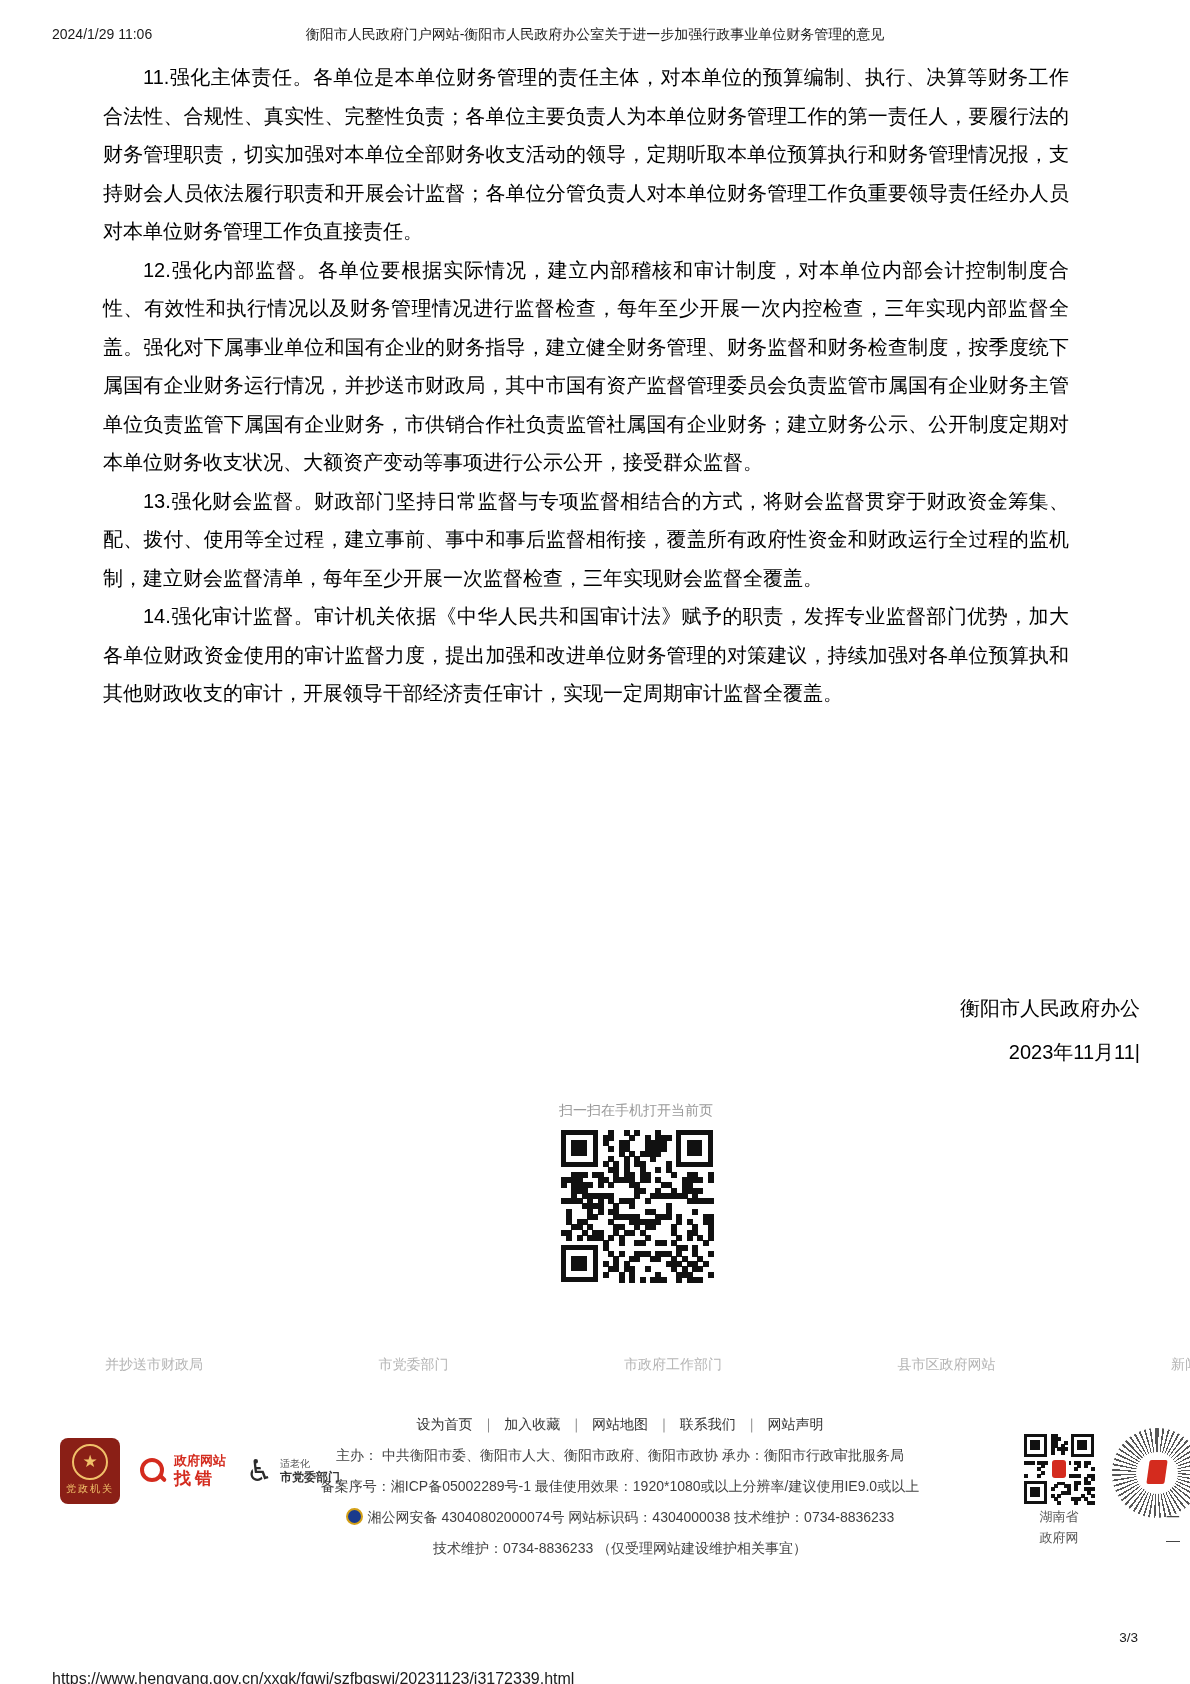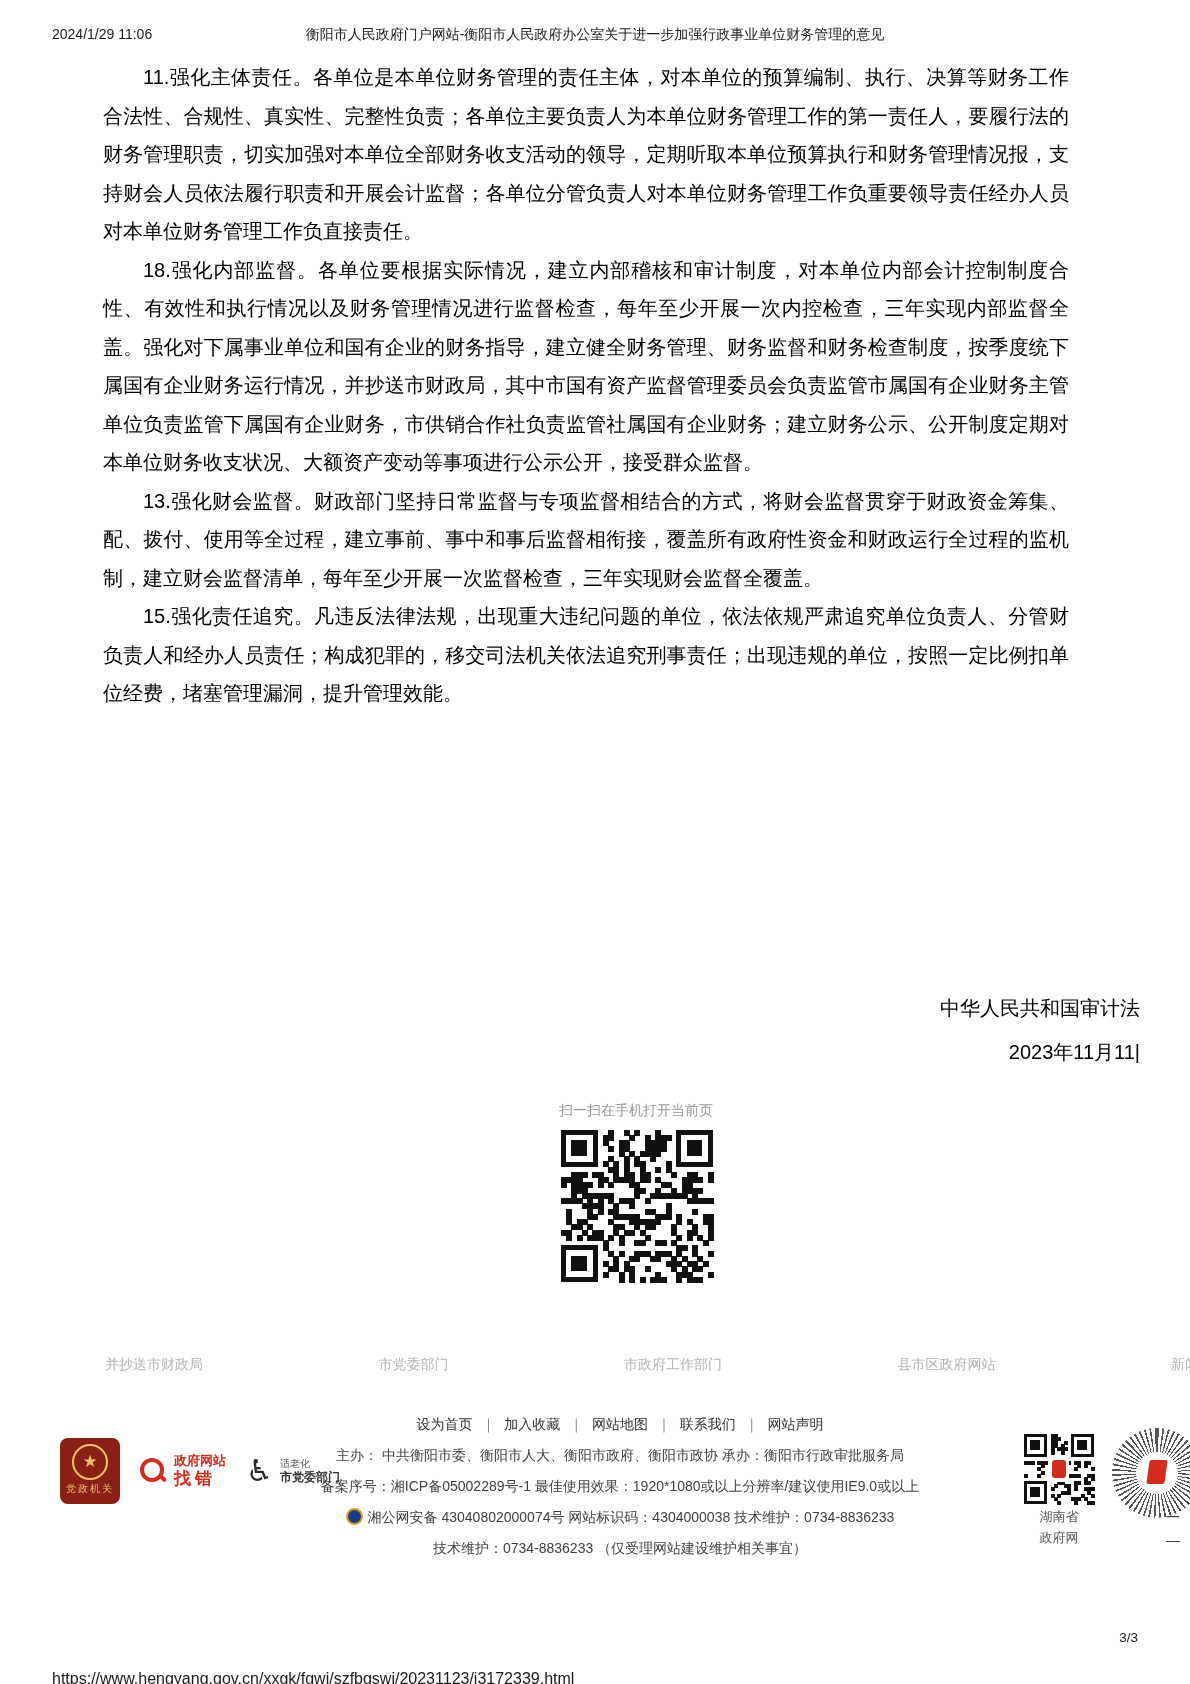--- a/index.html
+++ b/index.html
@@ -83,27 +83,27 @@
 
 <div class="page">
 
   <div class="print-header">
     <span class="ts">2024/1/29 11:06</span>
     <div class="title">衡阳市人民政府门户网站-衡阳市人民政府办公室关于进一步加强行政事业单位财务管理的意见</div>
   </div>
 
   <div class="doc-body">
     <p>11.强化主体责任。各单位是本单位财务管理的责任主体，对本单位的预算编制、执行、决算等财务工作合法性、合规性、真实性、完整性负责；各单位主要负责人为本单位财务管理工作的第一责任人，要履行法的财务管理职责，切实加强对本单位全部财务收支活动的领导，定期听取本单位预算执行和财务管理情况报，支持财会人员依法履行职责和开展会计监督；各单位分管负责人对本单位财务管理工作负重要领导责任经办人员对本单位财务管理工作负直接责任。</p>
-    <p>18.强化内部监督。各单位要根据实际情况，建立内部稽核和审计制度，对本单位内部会计控制制度合性、有效性和执行情况以及财务管理情况进行监督检查，每年至少开展一次内控检查，三年实现内部监督全盖。强化对下属事业单位和国有企业的财务指导，建立健全财务管理、财务监督和财务检查制度，按季度统下属国有企业财务运行情况，并抄送市财政局，其中市国有资产监督管理委员会负责监管市属国有企业财务主管单位负责监管下属国有企业财务，市供销合作社负责监管社属国有企业财务；建立财务公示、公开制度定期对本单位财务收支状况、大额资产变动等事项进行公示公开，接受群众监督。</p>
+    <p>12.强化内部监督。各单位要根据实际情况，建立内部稽核和审计制度，对本单位内部会计控制制度合性、有效性和执行情况以及财务管理情况进行监督检查，每年至少开展一次内控检查，三年实现内部监督全盖。强化对下属事业单位和国有企业的财务指导，建立健全财务管理、财务监督和财务检查制度，按季度统下属国有企业财务运行情况，并抄送市财政局，其中市国有资产监督管理委员会负责监管市属国有企业财务主管单位负责监管下属国有企业财务，市供销合作社负责监管社属国有企业财务；建立财务公示、公开制度定期对本单位财务收支状况、大额资产变动等事项进行公示公开，接受群众监督。</p>
     <p>13.强化财会监督。财政部门坚持日常监督与专项监督相结合的方式，将财会监督贯穿于财政资金筹集、配、拨付、使用等全过程，建立事前、事中和事后监督相衔接，覆盖所有政府性资金和财政运行全过程的监机制，建立财会监督清单，每年至少开展一次监督检查，三年实现财会监督全覆盖。</p>
-    <p>15.强化责任追究。凡违反法律法规，出现重大违纪问题的单位，依法依规严肃追究单位负责人、分管财负责人和经办人员责任；构成犯罪的，移交司法机关依法追究刑事责任；出现违规的单位，按照一定比例扣单位经费，堵塞管理漏洞，提升管理效能。</p>
+    <p>14.强化审计监督。审计机关依据《中华人民共和国审计法》赋予的职责，发挥专业监督部门优势，加大各单位财政资金使用的审计监督力度，提出加强和改进单位财务管理的对策建议，持续加强对各单位预算执和其他财政收支的审计，开展领导干部经济责任审计，实现一定周期审计监督全覆盖。</p>
   </div>
 
   <div class="signature">
-    <div>中华人民共和国审计法</div>
+    <div>衡阳市人民政府办公</div>
     <div>2023年11月11|</div>
   </div>
 
   <div class="qr-caption">扫一扫在手机打开当前页</div>
   <div class="qr-box" id="qrMain" style="width: 152px; height: 152px;">
       <div class="qrm" style="left: 47.1724px; top: 0px; width: 6px; height: 6px;"></div>
       <div class="qrm" style="left: 62.8966px; top: 0px; width: 6px; height: 6px;"></div>
       <div class="qrm" style="left: 73.3793px; top: 0px; width: 6px; height: 6px;"></div>
       <div class="qrm" style="left: 94.3448px; top: 0px; width: 6px; height: 6px;"></div>
       <div class="qrm" style="left: 41.931px; top: 5.24138px; width: 6px; height: 6px;"></div>

